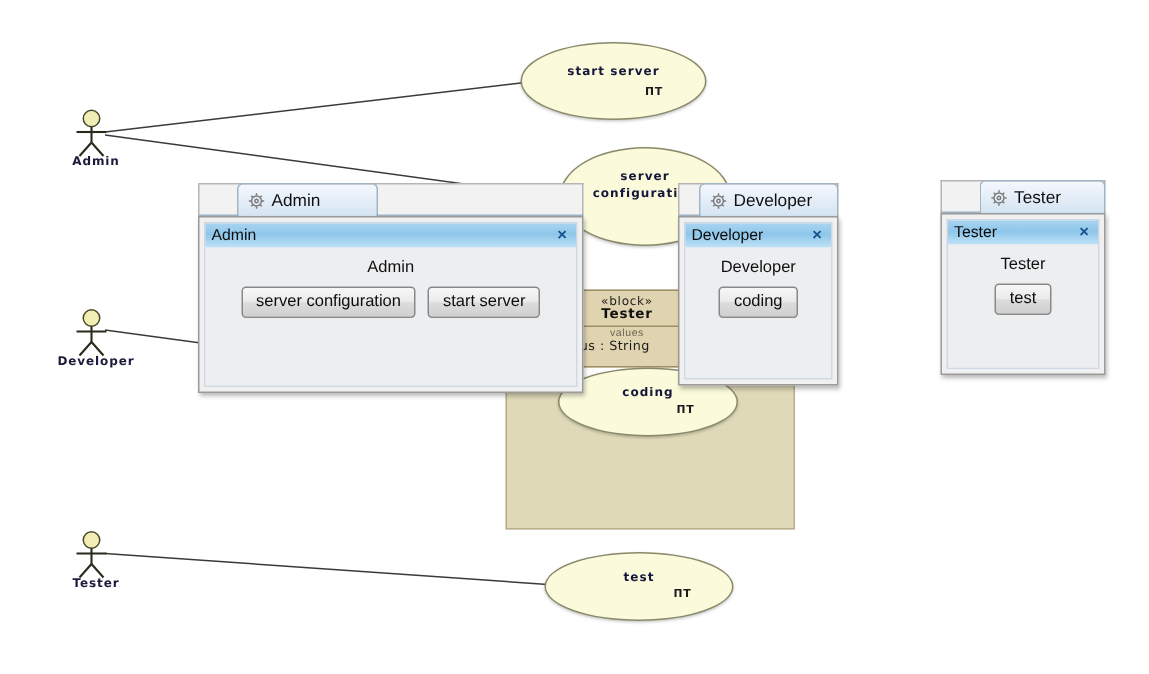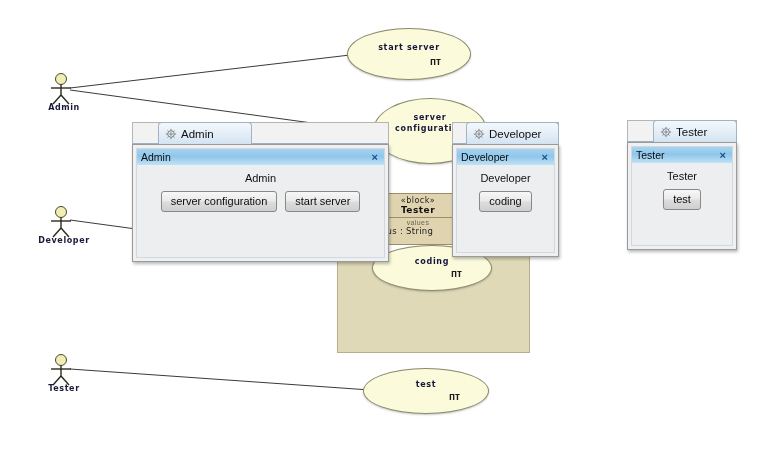--- a/index.html
+++ b/index.html
@@ -38,21 +38,21 @@
   }
   .usecase-name {
     position:absolute; left:0; right:0;
     text-align:center;
     font-family:"DejaVu Sans", sans-serif;
     font-size:8px; font-weight:bold; color:#16163a;
     letter-spacing:0.7px; line-height:11px;
   }
   .usecase-badge {
     position:absolute;
-    font-family:Liberation Sans, sans-serif;
+    font-family:Liberation Mono, monospace;
     font-size:10px; font-weight:bold; color:#1b1b1b;
     line-height:10px;
   }
 
   
   .boundary {
     position:absolute;
     background:#e0d9b8;
     border:1px solid #b9ae8a;
     box-sizing:border-box;

